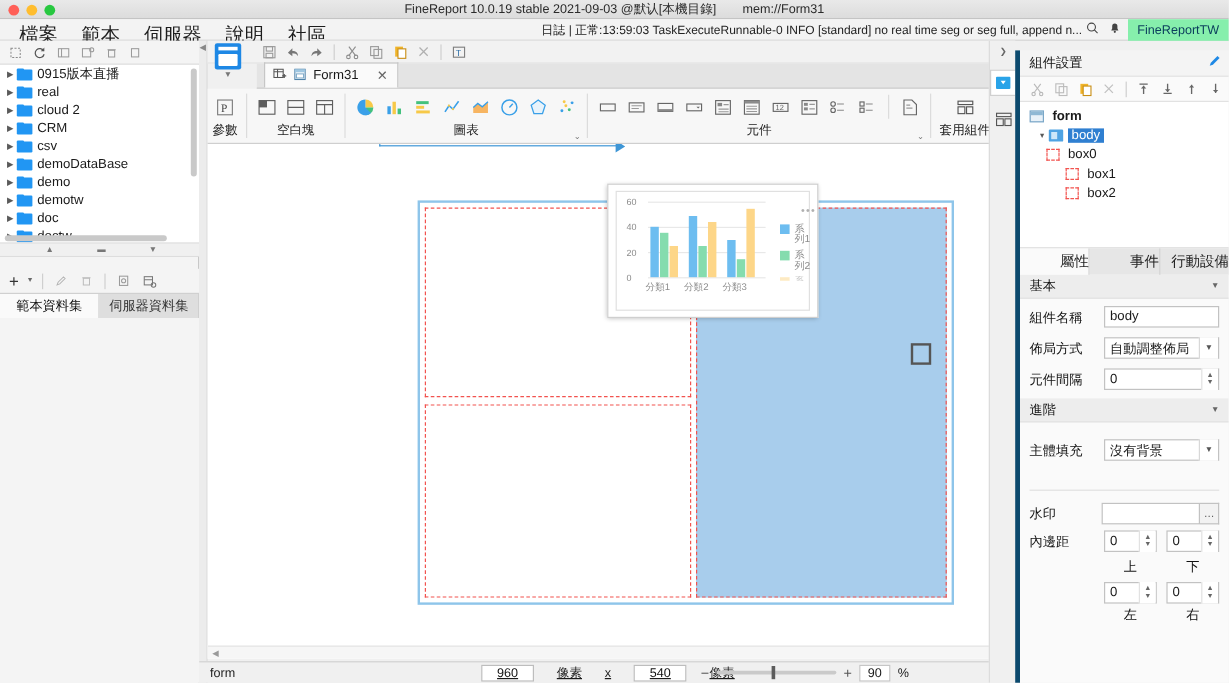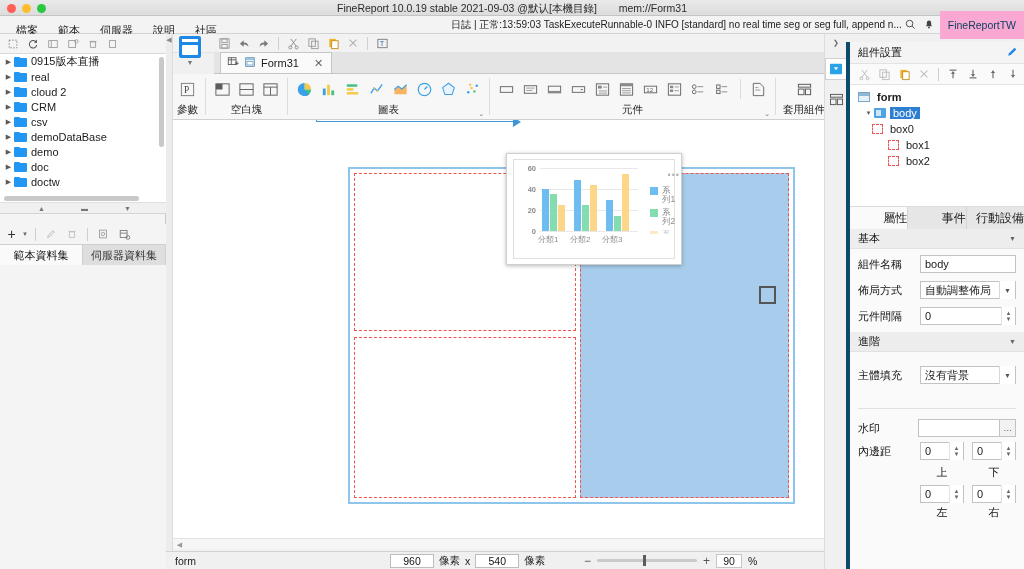--- a/index.html
+++ b/index.html
@@ -31,31 +31,31 @@
     line-height: 16px; text-align: center; font-size: 10.5px; color: #2b2b2b;
   }
 
   
   .menubar {
     position: absolute; left: 0; top: 16px; width: 1024px; height: 18px;
     background: #f3f3f3; border-bottom: 1px solid #d4d4d4;
   }
   .menu-items { position: absolute; left: 6px; top: 0; display: flex; height: 18px; align-items: center; }
   .menu-item {
-    padding: 12px 10px; height: 32px; line-height: 18px; font-size: 11px; color: #1d1d1d;
+    padding: 12px 10px; height: 32px; line-height: 18px; font-size: 16px; color: #1d1d1d;
     cursor: default;
   }
   .logbar {
     position: absolute; right: 0; top: 0; height: 18px; display: flex; align-items: center;
   }
   .log-text { font-size: 10px; color: #222; white-space: nowrap; }
   .log-icon { width: 18px; text-align: center; font-size: 11px; color: #444; cursor: default; }
   .tw-tag {
-    background: #f9a8d4; color: #0a3d5c; font-size: 10.5px; padding: 2px 8px; margin-left: 2px;
-    height: 28px; line-height: 14px; display: flex; align-items: center;
+    background: #86efac; color: #0a3d5c; font-size: 10.5px; padding: 2px 8px; margin-left: 2px;
+    height: 18px; line-height: 14px; display: flex; align-items: center;
   }
 
   
   .leftpanel {
     position: absolute; left: 0; top: 34px; width: 166px; height: 535px;
     background: #f4f4f4; border-right: 1px solid #c8c8c8;
   }
   .left-toolbar {
     position: absolute; left: 0; top: 0; width: 166px; height: 20px;
     background: #f4f4f4; display: flex; align-items: center; padding-left: 4px; gap: 2px;
@@ -205,41 +205,41 @@
   .drag-arrow {
     position: absolute; width: 0; height: 0;
     border-top: 5px solid transparent; border-bottom: 5px solid transparent; border-left: 8px solid #3e96d6;
   }
   .drag-ghost {
     position: absolute; left: 507px; top: 119px; width: 176px; height: 112px;
     background: #fff; border: 1px solid #cfcfcf; box-shadow: 0 1px 4px rgba(0,0,0,.28);
   }
   .ghost-inner { position: absolute; left: 6px; top: 5px; right: 6px; bottom: 5px; border: 1px solid #e0e0e0; }
   .mini-chart { position: absolute; left: 8px; top: 4px; width: 118px; height: 96px; }
-  .mc-axis-lbl { position: absolute; font-size: 7.5px; color: #8c8c8c; text-align: right; width: 14px; font-weight: bold; }
+  .mc-axis-lbl { position: absolute; font-size: 7.5px; color: #8c8c8c; text-align: left; width: 14px; }
   .mc-grid { position: absolute; left: 18px; width: 98px; height: 1px; background: #e8e8e8; }
   .mc-bar { position: absolute; bottom: 0; border-radius: 0; }
   .mc-cat { position: absolute; font-size: 8px; color: #8c8c8c; }
   .mc-legend { position: absolute; left: 128px; top: 22px; }
   .mc-leg-row { display: flex; align-items: flex-start; gap: 4px; margin-bottom: 4px; }
   .mc-swatch { width: 8px; height: 8px; margin-top: 1px; }
   .mc-leg-txt { font-size: 8.5px; color: #8c8c8c; line-height: 9px; width: 16px; }
   .mc-dots { position: absolute; right: 8px; top: 10px; color: #b0b0b0; font-size: 9px; letter-spacing: 1px; }
   .drop-cursor {
     position: absolute; left: 586px; top: 166px; width: 17px; height: 18px;
     border: 2px solid #555; background: transparent;
   }
 
   
   .statusbar {
     position: absolute; left: 166px; top: 551px; width: 679px; height: 18px;
     background: #f0f0f0; border-top: 1px solid #d2d2d2; display: flex; align-items: center;
   }
   .sb-name { margin-left: 9px; font-size: 10.5px; color: #222; }
-  .sb-mid { position: absolute; left: 224px; display: flex; align-items: center; gap: 5px; }
+  .sb-mid { position: absolute; left: 235px; display: flex; align-items: center; gap: 19px; text-decoration: underline; }
   .sb-input {
     width: 44px; height: 14px; border: 1px solid #bdbdbd; background: #fff; text-align: center;
     font-size: 10.5px; line-height: 12px; color: #111;
   }
   .sb-unit { font-size: 10.5px; color: #222; }
   .sb-zoom { position: absolute; left: 418px; display: flex; align-items: center; gap: 6px; }
   .zoom-track { width: 100px; height: 3px; background: #cacaca; position: relative; border-radius: 2px; }
   .zoom-knob { position: absolute; left: 46px; top: -4px; width: 3px; height: 11px; background: #5c5c5c; }
   .zoom-val {
     width: 26px; height: 14px; border: 1px solid #c6c6c6; background: #fff; text-align: center;
@@ -424,20 +424,25 @@
       </div>
       <div class="tree-row">
         <span class="tw">▶</span>
         <span class="folder-ico"></span>
         <span>demoDataBase</span>
       </div>
       <div class="tree-row">
         <span class="tw">▶</span>
         <span class="folder-ico"></span>
         <span>demo</span>
+      </div>
+      <div class="tree-row">
+        <span class="tw">▶</span>
+        <span class="folder-ico"></span>
+        <span>demotw</span>
       </div>
       <div class="tree-row">
         <span class="tw">▶</span>
         <span class="folder-ico"></span>
         <span>doc</span>
       </div>
       <div class="tree-row">
         <span class="tw">▶</span>
         <span class="folder-ico"></span>
         <span>doctw</span>

